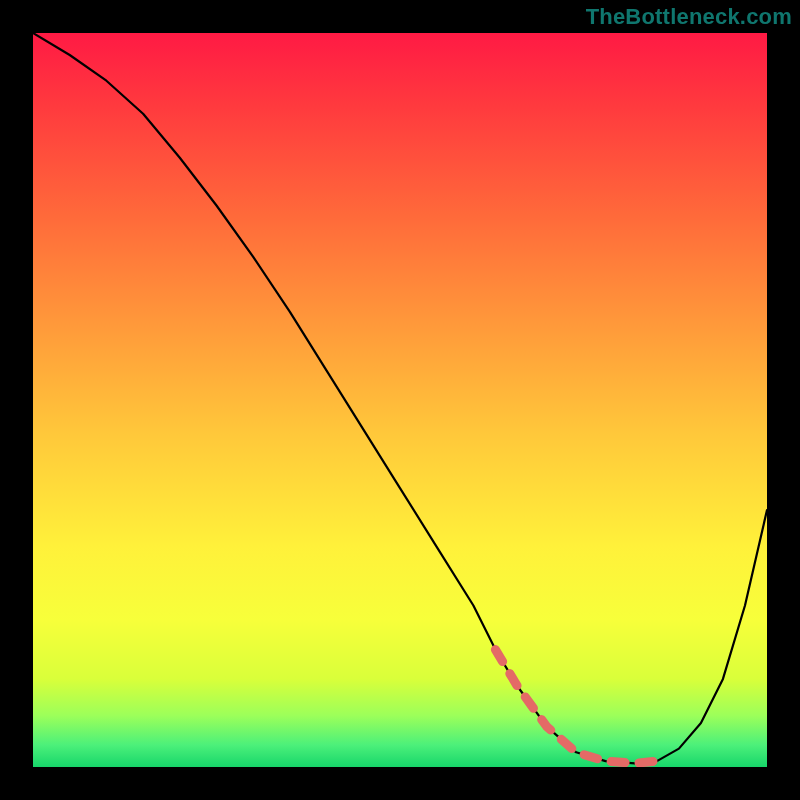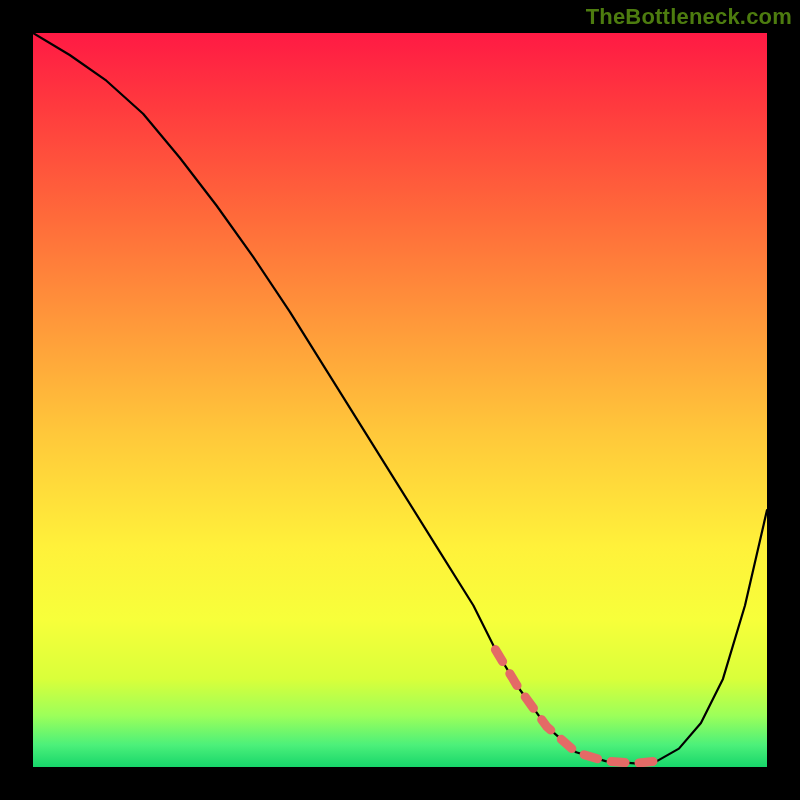--- a/index.html
+++ b/index.html
@@ -14,21 +14,21 @@
   .frame {
     position: relative;
     width: 800px;
     height: 800px;
     background: #000;
   }
   .watermark {
     position: absolute;
     top: 4px;
     right: 8px;
-    color: #4d7c0f;
+    color: #0f766e;
     font-size: 22px;
     font-weight: 600;
     letter-spacing: 0.2px;
     user-select: none;
     z-index: 10;
   }
   .plot-area {
     position: absolute;
     left: 33px;
     top: 33px;

